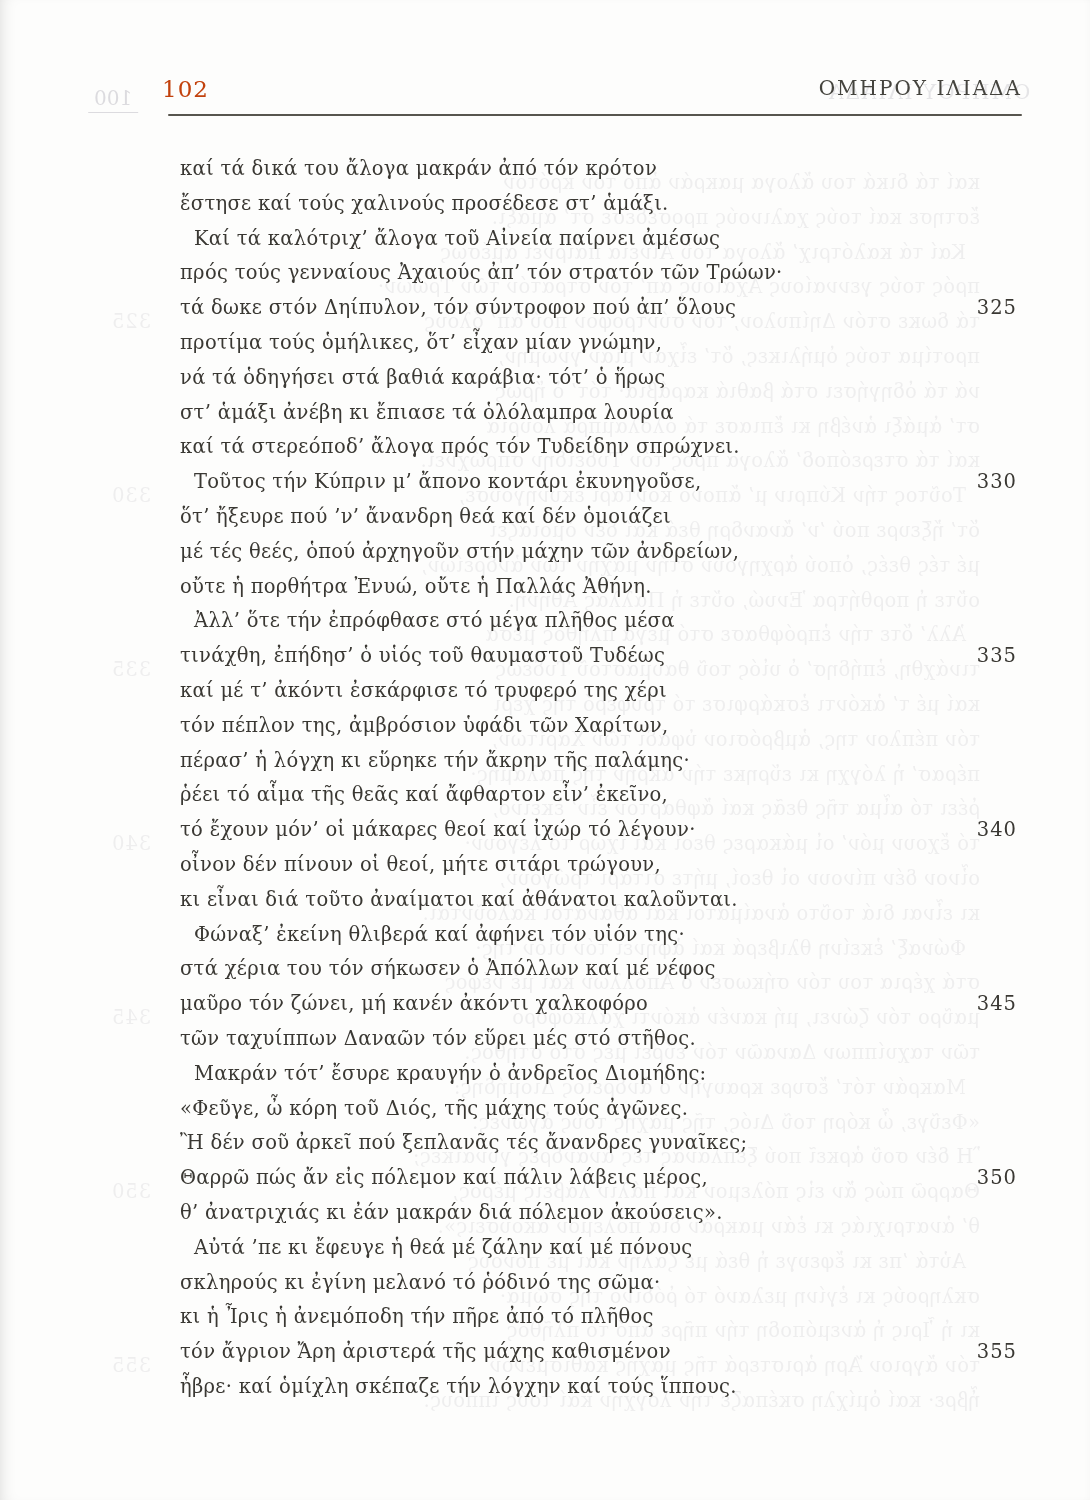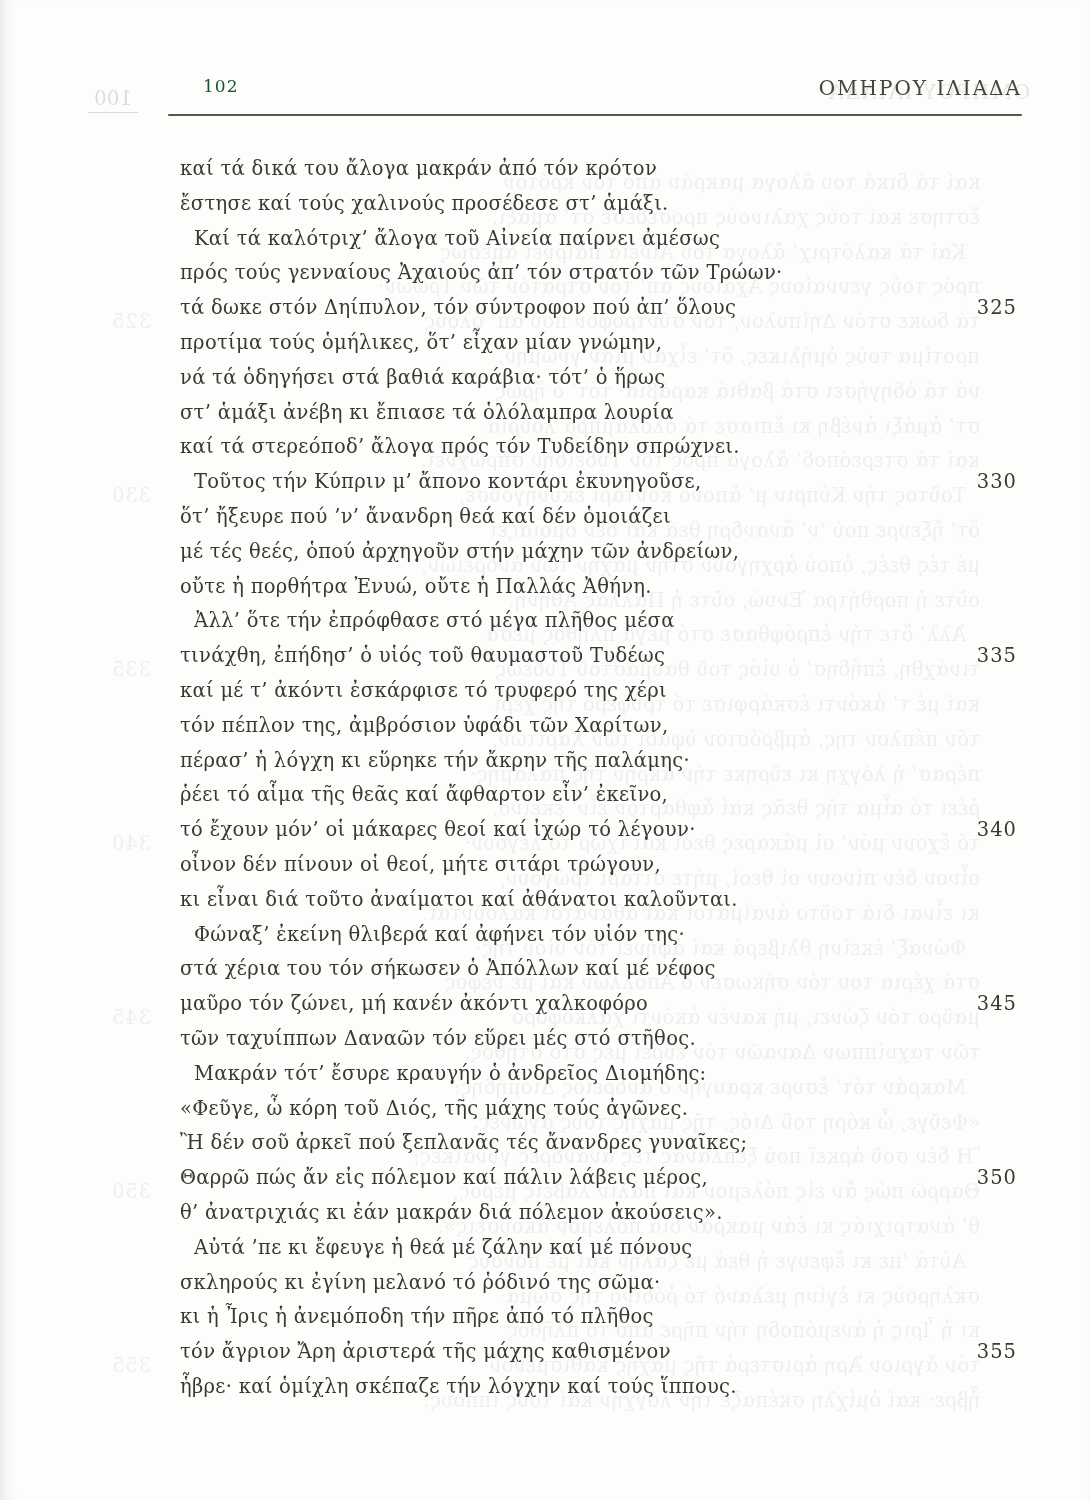--- a/index.html
+++ b/index.html
@@ -21,24 +21,23 @@
     width: 1090px;
     height: 1500px;
     background: #fdfdfc;
     box-shadow: inset 12px 0 18px -14px rgba(0,0,0,0.18), inset -6px 0 14px -12px rgba(0,0,0,0.08);
   }
   
   .page-number {
     position: absolute;
     left: 162px;
     top: 76px;
-    font-size: 17px;
-    color: #14532d;
+    font-size: 23px;
+    color: #c2410c;
     letter-spacing: 1px;
-    margin-left: 41px;
   }
   .running-title {
     position: absolute;
     right: 68px;
     top: 76px;
     font-size: 20px;
     color: #45443e;
     letter-spacing: 2px;
   }
   .header-rule {

